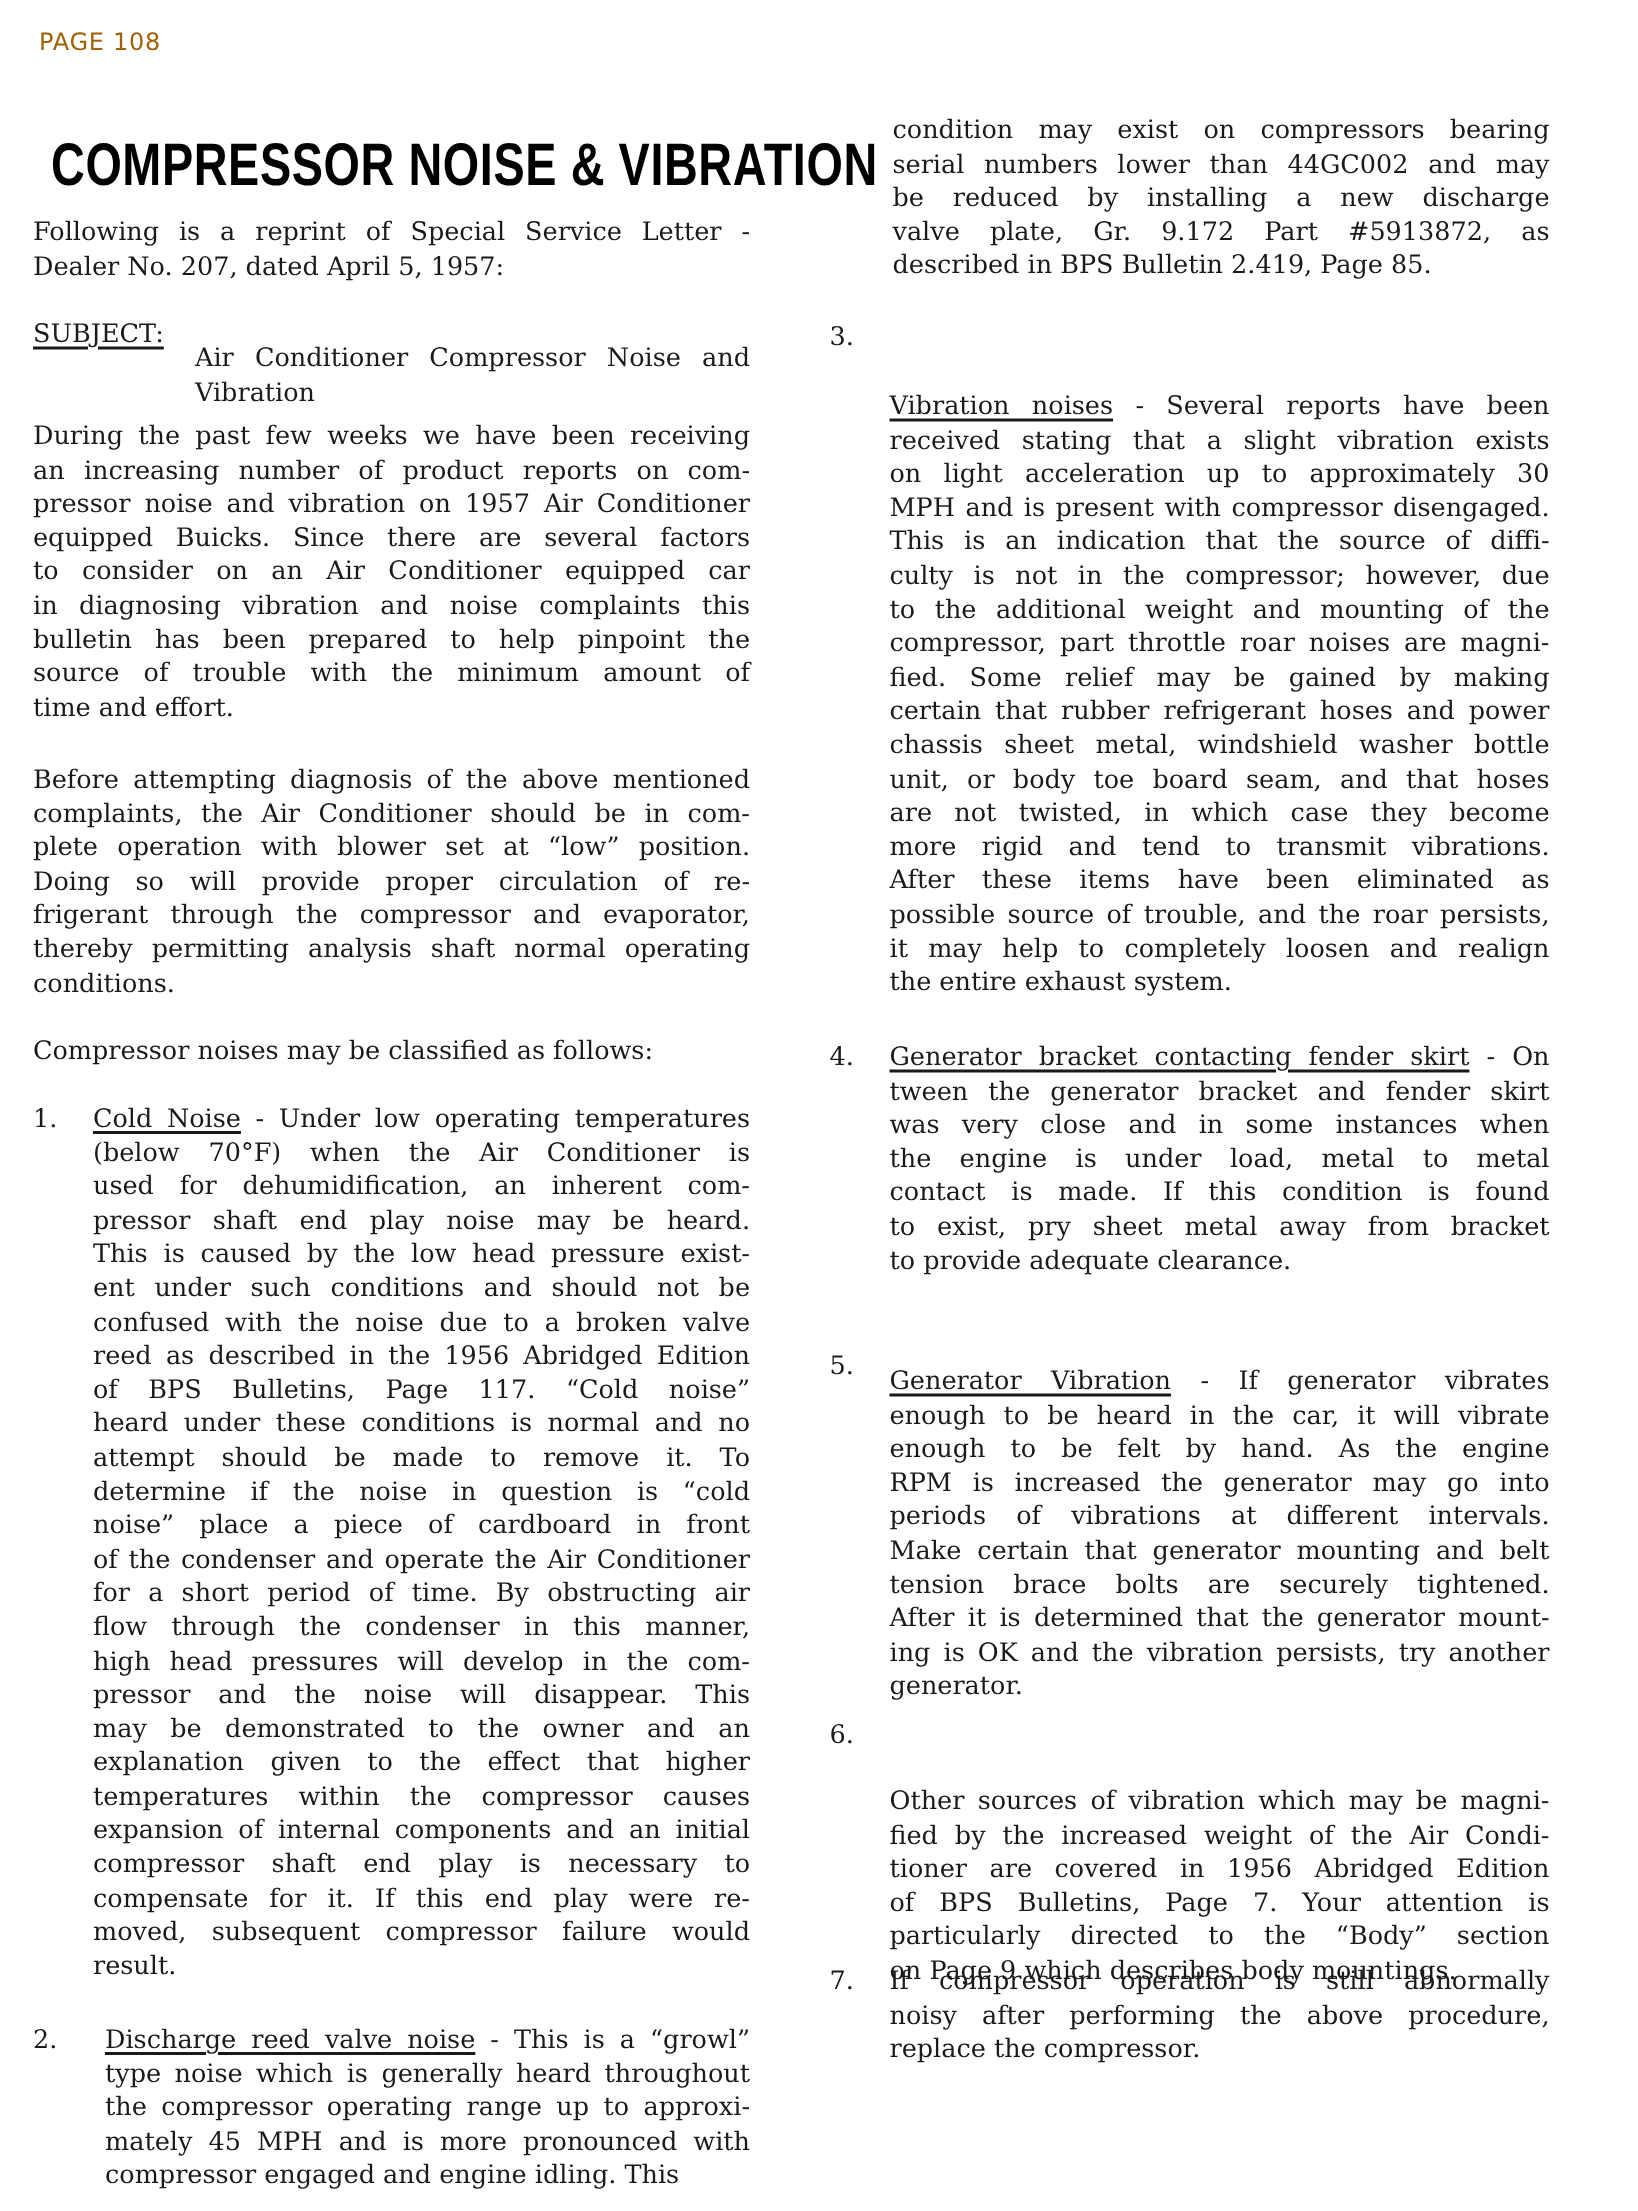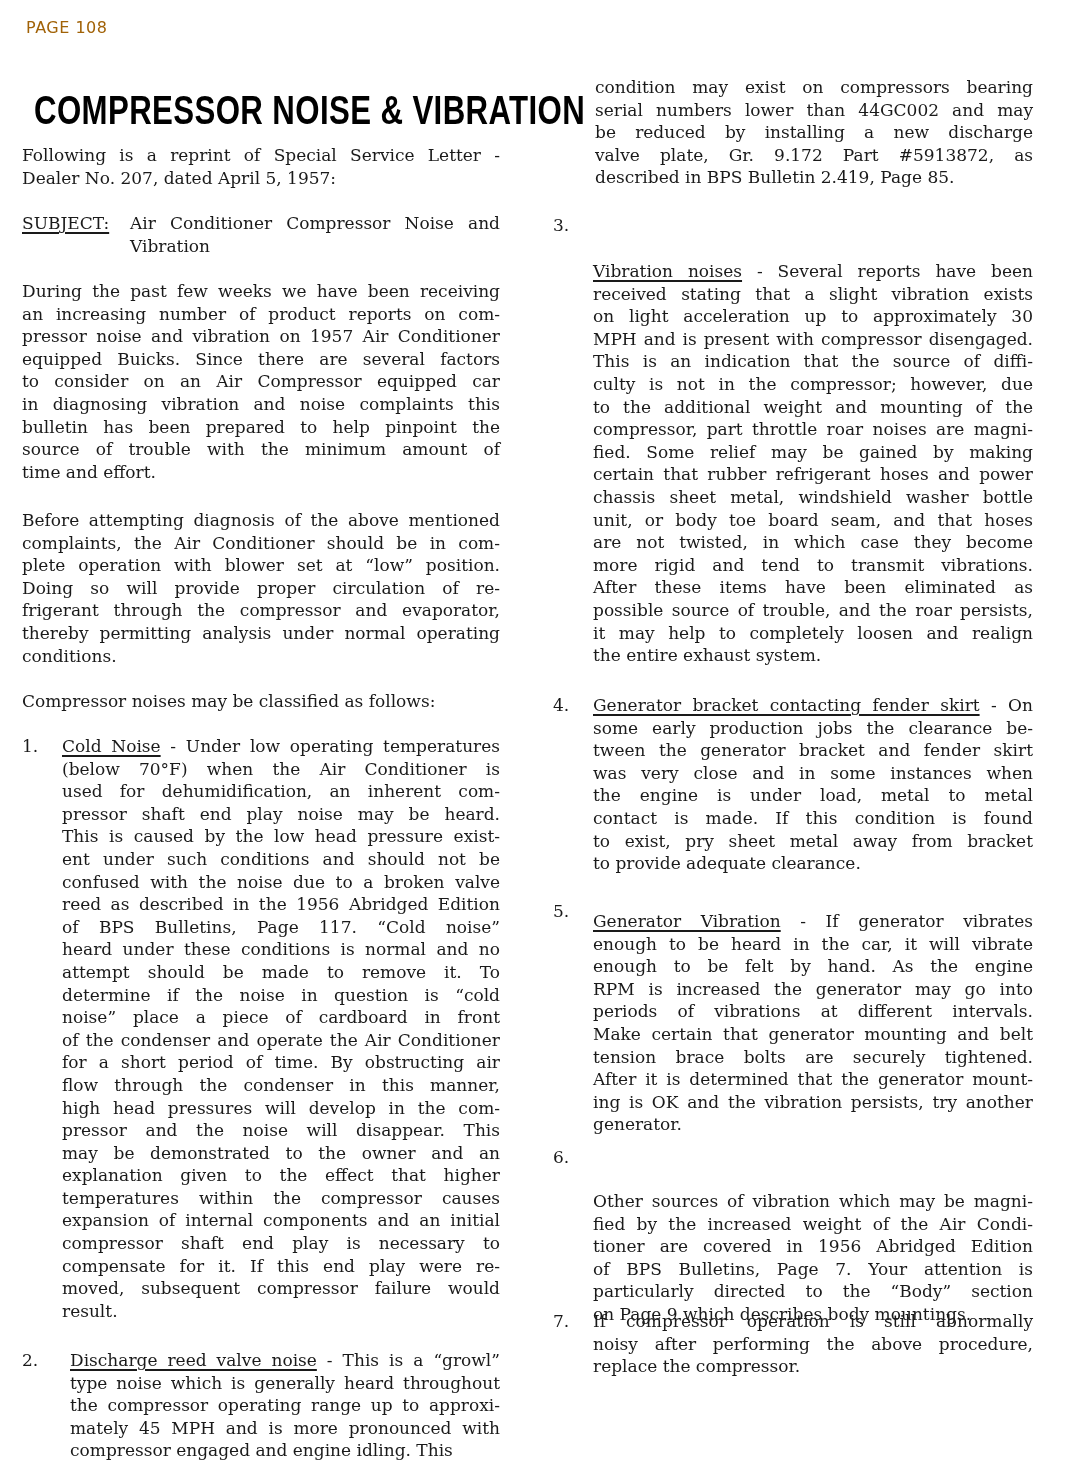--- a/index.html
+++ b/index.html
@@ -26,44 +26,44 @@
 <div class="title">COMPRESSOR NOISE &amp; VIBRATION</div>
 
 <div class="col left">
   <div class="blk" style="top:144px;width:478px">
     <span class="ln">Following is a reprint of Special Service Letter -</span>
     <span class="ln last">Dealer No. 207, dated April 5, 1957:</span>
   </div>
 
   <div class="blk" style="top:212px;width:478px;height:46px">
     <span class="u" style="position:absolute;left:0;top:0;">SUBJECT:</span>
-    <div style="position:absolute;left:108px;width:370px;top:0;">
+    <div style="position:absolute;left:108px;width:370px;top:16px;">
       <span class="ln">Air Conditioner Compressor Noise and</span>
       <span class="ln last">Vibration</span>
     </div>
   </div>
 
   <div class="blk" id="p0" style="top:280px;width:478px">
       <span class="ln">During the past few weeks we have been receiving</span>
       <span class="ln">an increasing number of product reports on com-</span>
       <span class="ln">pressor noise and vibration on 1957 Air Conditioner</span>
       <span class="ln">equipped Buicks. Since there are several factors</span>
-      <span class="ln">to consider on an Air Compressor equipped car</span>
+      <span class="ln">to consider on an Air Conditioner equipped car</span>
       <span class="ln">in diagnosing vibration and noise complaints this</span>
       <span class="ln">bulletin has been prepared to help pinpoint the</span>
       <span class="ln">source of trouble with the minimum amount of</span>
       <span class="ln last">time and effort.</span>
     </div>
   <div class="blk" id="p1" style="top:509px;width:478px">
       <span class="ln">Before attempting diagnosis of the above mentioned</span>
       <span class="ln">complaints, the Air Conditioner should be in com-</span>
       <span class="ln">plete operation with blower set at “low” position.</span>
       <span class="ln">Doing so will provide proper circulation of re-</span>
       <span class="ln">frigerant through the compressor and evaporator,</span>
-      <span class="ln">thereby permitting analysis under normal operating</span>
+      <span class="ln">thereby permitting analysis shaft normal operating</span>
       <span class="ln last">conditions.</span>
     </div>
   <div class="blk" id="p2" style="top:690px;width:478px">
       <span class="ln last">Compressor noises may be classified as follows:</span>
     </div>
 
   <div class="blk" id="item0" style="top:735px;width:478px">
       <span class="num">1.</span>
       <div style="margin-left: 40px;">
         <span class="ln"><span class="u">Cold Noise</span><span> - Under low operating temperatures</span></span>
@@ -134,21 +134,20 @@
         <span class="ln">After these items have been eliminated as</span>
         <span class="ln">possible source of trouble, and the roar persists,</span>
         <span class="ln">it may help to completely loosen and realign</span>
         <span class="ln last">the entire exhaust system.</span>
       </div>
     </div>
   <div class="blk" id="item4" style="top:694px;width:480px">
       <span class="num">4.</span>
       <div style="margin-left: 40px;">
         <span class="ln"><span class="u">Generator bracket contacting fender skirt</span><span> - On</span></span>
-        <span class="ln">some early production jobs the clearance be-</span>
         <span class="ln">tween the generator bracket and fender skirt</span>
         <span class="ln">was very close and in some instances when</span>
         <span class="ln">the engine is under load, metal to metal</span>
         <span class="ln">contact is made. If this condition is found</span>
         <span class="ln">to exist, pry sheet metal away from bracket</span>
         <span class="ln last">to provide adequate clearance.</span>
       </div>
     </div>
   <div class="blk" id="item5" style="top:900px;width:480px">
       <span class="num">5.</span>

